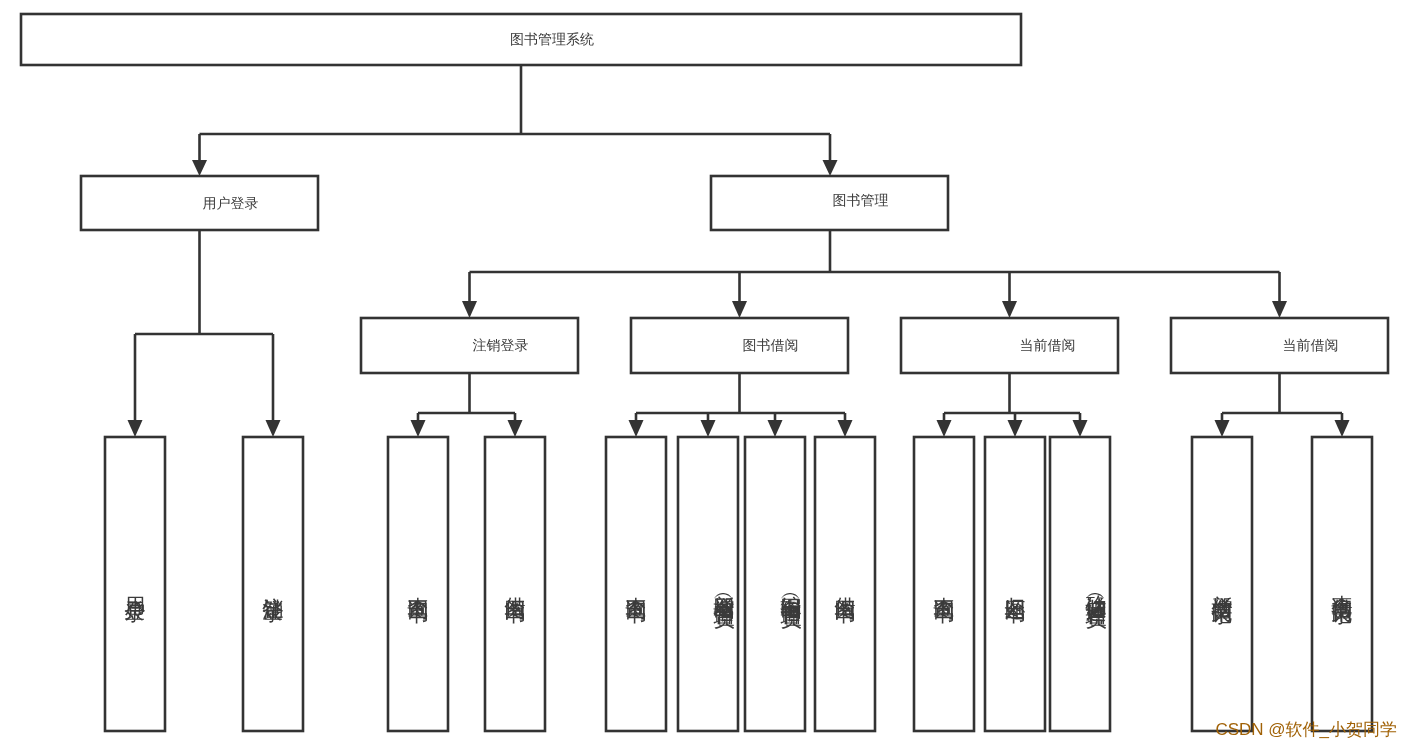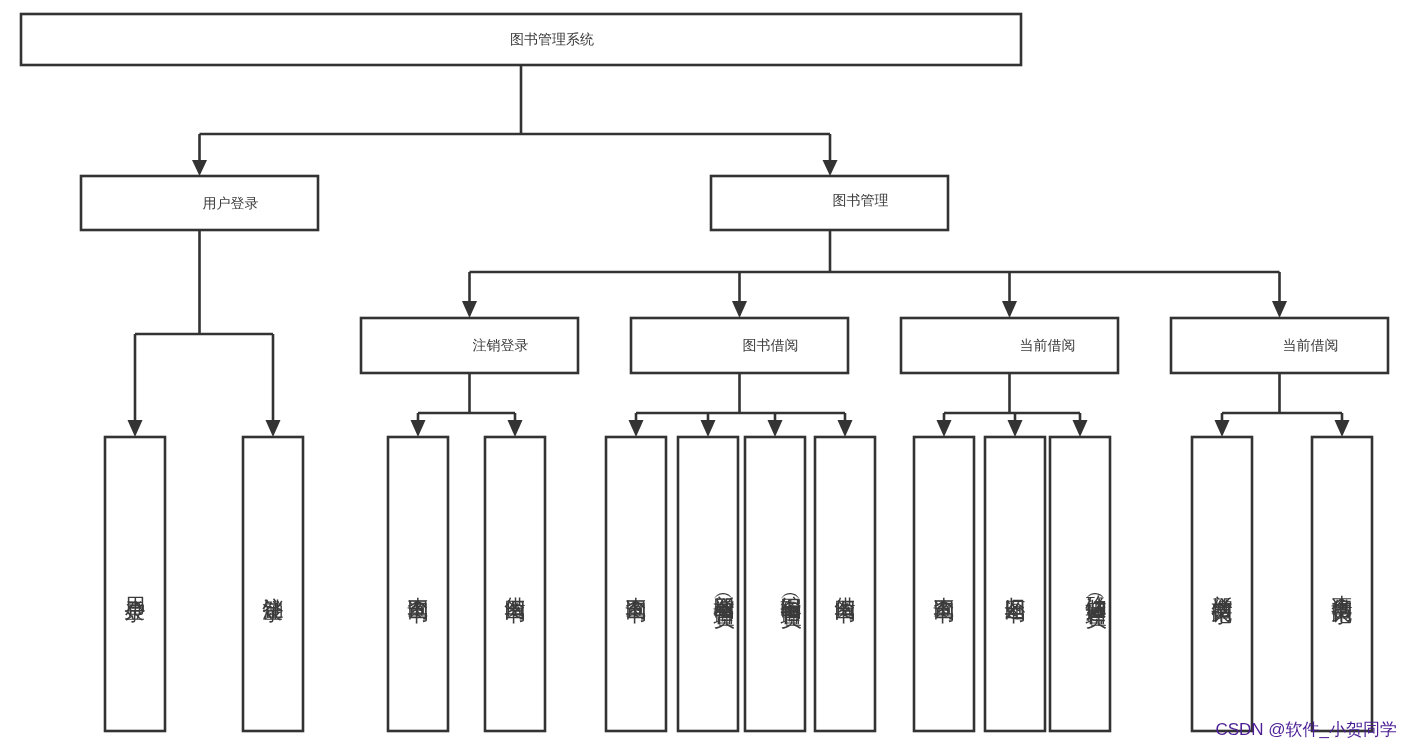--- a/index.html
+++ b/index.html
@@ -68,21 +68,21 @@
   }
   .node-label.vertical.centered {
     align-items: center;
     padding-top: 0;
   }
   .watermark {
     position: absolute;
     right: 8px;
     bottom: 6px;
     font-size: 17px;
-    color: #4c1d95;
+    color: #a16207;
     font-family: "Liberation Sans", "DejaVu Sans", sans-serif;
     white-space: nowrap;
   }
 </style>
 </head>
 <body>
 
 <div id="diagram-root">
 
   <svg class="flow" viewBox="0 0 1405 747" xmlns="http://www.w3.org/2000/svg">

